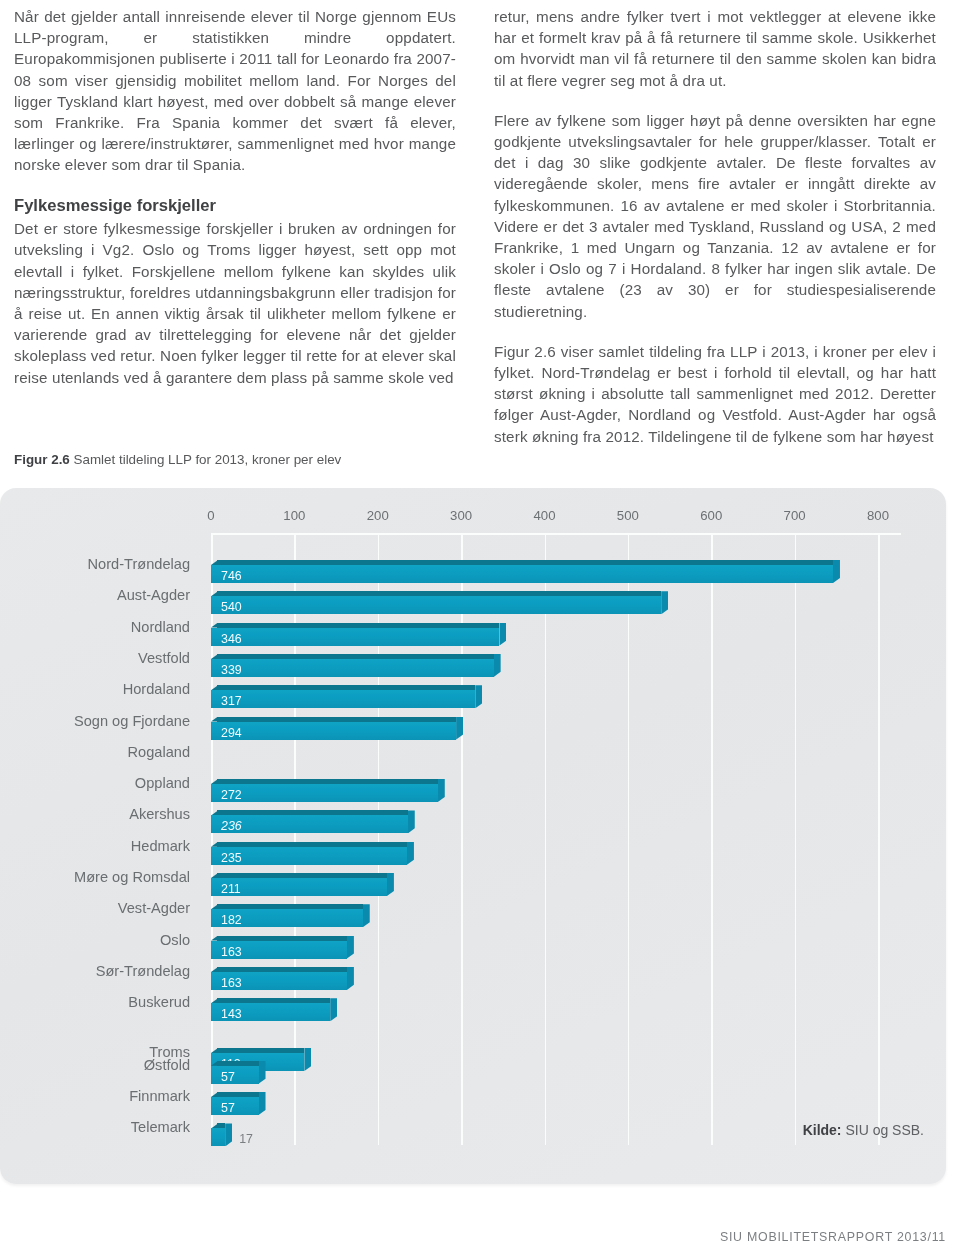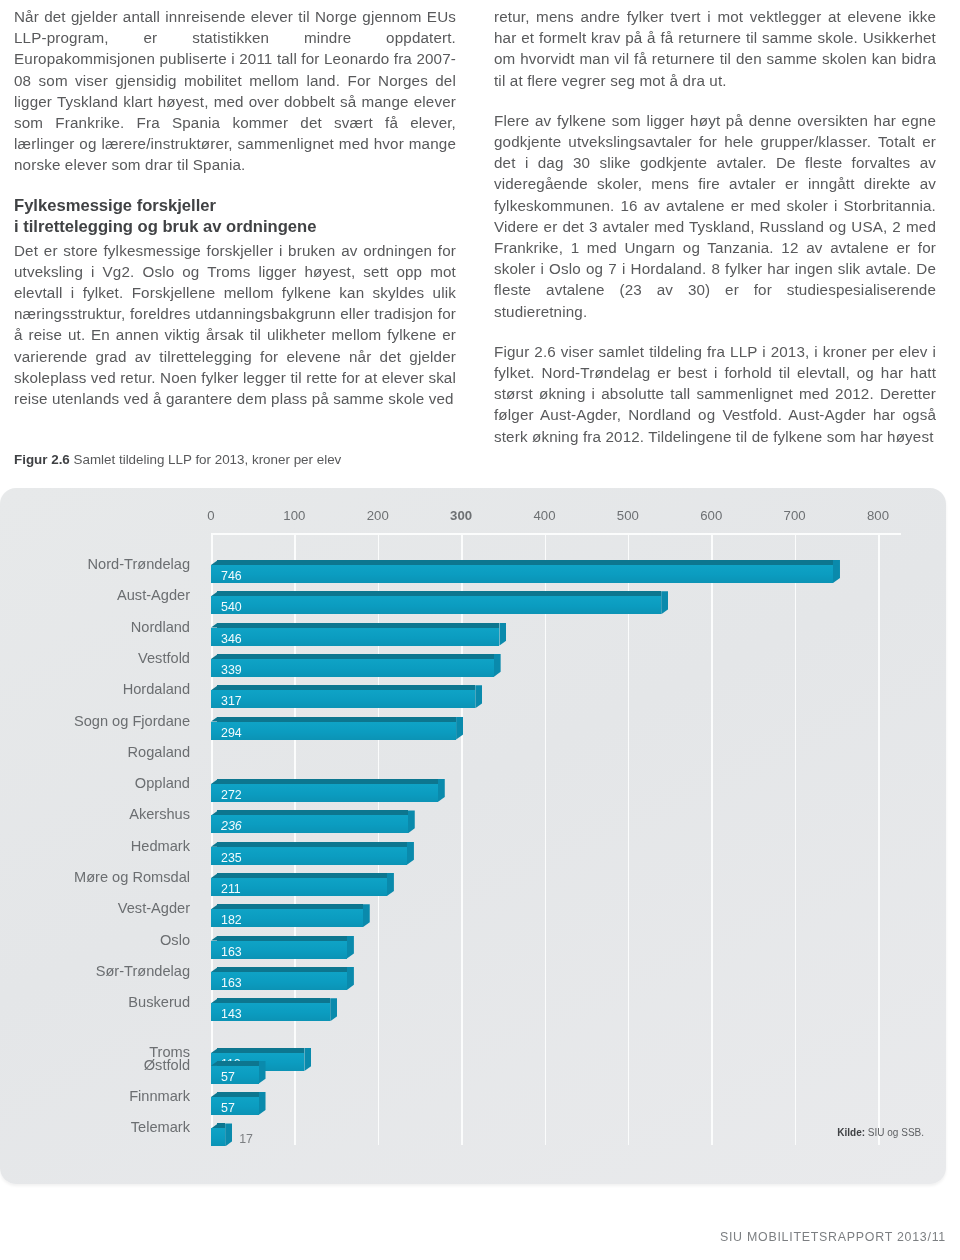--- a/index.html
+++ b/index.html
@@ -185,21 +185,21 @@
   }
   .bar-value.outside {
     color: #7b7e81;
     left: auto;
   }
 
   .source-note {
     position: absolute;
     right: 22px;
     bottom: 46px;
-    font-size: 10px;
+    font-size: 14px;
     color: #5e6063;
   }
   .source-note b { color: #3f4144; }
 
   
   .footer {
     position: absolute;
     right: 14px;
     bottom: 16px;
     font-size: 12.4px;
@@ -208,21 +208,20 @@
   }
 </style>
 </head>
 <body>
 
 <div class="columns">
   <div class="col">
     <p class="para">Når det gjelder antall innreisende elever til Norge gjennom EUs LLP-program, er statistikken mindre oppdatert. Europakommisjonen publiserte i 2011 tall for Leonardo fra 2007-08 som viser gjensidig mobilitet mellom land. For Norges del ligger Tyskland klart høyest, med over dobbelt så mange elever som Frankrike. Fra Spania kommer det svært få elever, lærlinger og lærere/instruktører, sammenlignet med hvor mange norske elever som drar til Spania.</p>
     <div class="section-title">
       <span>Fylkesmessige forskjeller</span><br>
-      <span>i tilrettelegging og bruk av ordningene</span>
     </div>
     <p class="para tight">Det er store fylkesmessige forskjeller i bruken av ordningen for utveksling i Vg2. Oslo og Troms ligger høyest, sett opp mot elevtall i fylket. Forskjellene mellom fylkene kan skyldes ulik næringsstruktur, foreldres utdanningsbakgrunn eller tradisjon for å reise ut. En annen viktig årsak til ulikheter mellom fylkene er varierende grad av tilrettelegging for elevene når det gjelder skoleplass ved retur. Noen fylker legger til rette for at elever skal reise utenlands ved å garantere dem plass på samme skole ved</p>
   </div>
   <div class="col">
     <p class="para">retur, mens andre fylker tvert i mot vektlegger at elevene ikke har et formelt krav på å få returnere til samme skole. Usikkerhet om hvorvidt man vil få returnere til den samme skolen kan bidra til at flere vegrer seg mot å dra ut.</p>
     <p class="para">Flere av fylkene som ligger høyt på denne oversikten har egne godkjente utvekslingsavtaler for hele grupper/klasser. Totalt er det i dag 30 slike godkjente avtaler. De fleste forvaltes av videregående skoler, mens fire avtaler er inngått direkte av fylkeskommunen. 16 av avtalene er med skoler i Storbritannia. Videre er det 3 avtaler med Tyskland, Russland og USA, 2 med Frankrike, 1 med Ungarn og Tanzania. 12 av avtalene er for skoler i Oslo og 7 i Hordaland. 8 fylker har ingen slik avtale. De fleste avtalene (23 av 30) er for studiespesialiserende studieretning.</p>
     <p class="para tight">Figur 2.6 viser samlet tildeling fra LLP i 2013, i kroner per elev i fylket. Nord-Trøndelag er best i forhold til elevtall, og har hatt størst økning i absolutte tall sammenlignet med 2012. Deretter følger Aust-Agder, Nordland og Vestfold. Aust-Agder har også sterk økning fra 2012. Tildelingene til de fylkene som har høyest</p>
   </div>
 </div>
 
@@ -234,21 +233,21 @@
 <div class="chart-panel">
   <div class="plot">
     <div class="axis-baseline"></div>
     <div id="ticks">
         <div class="tick-label" style="left: 0px;">0</div>
         <div class="gridline" style="left: 0px;"></div>
         <div class="tick-label" style="left: 83.375px;">100</div>
         <div class="gridline" style="left: 83.375px;"></div>
         <div class="tick-label" style="left: 166.75px;">200</div>
         <div class="gridline" style="left: 166.75px;"></div>
-        <div class="tick-label" style="left: 250.125px; font-weight: bold;">300</div>
+        <div class="tick-label" style="left: 250.125px;">300</div>
         <div class="gridline" style="left: 250.125px;"></div>
         <div class="tick-label" style="left: 333.5px;">400</div>
         <div class="gridline" style="left: 333.5px;"></div>
         <div class="tick-label" style="left: 416.875px;">500</div>
         <div class="gridline" style="left: 416.875px;"></div>
         <div class="tick-label" style="left: 500.25px;">600</div>
         <div class="gridline" style="left: 500.25px;"></div>
         <div class="tick-label" style="left: 583.625px;">700</div>
         <div class="gridline" style="left: 583.625px;"></div>
         <div class="tick-label" style="left: 667px;">800</div>

